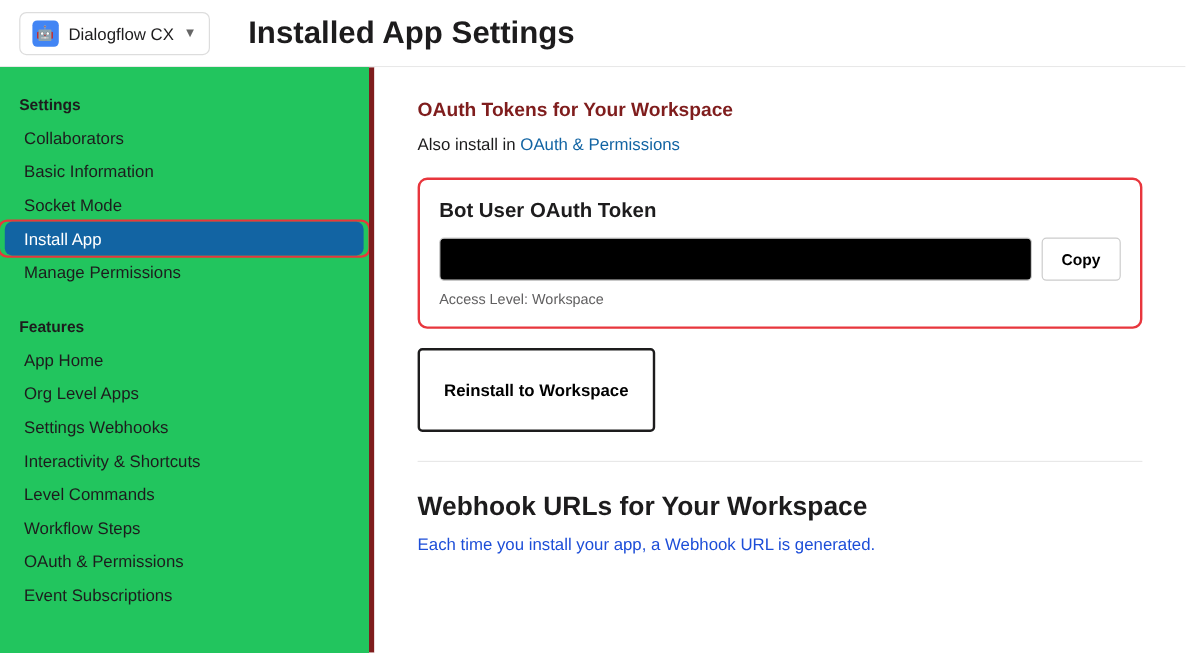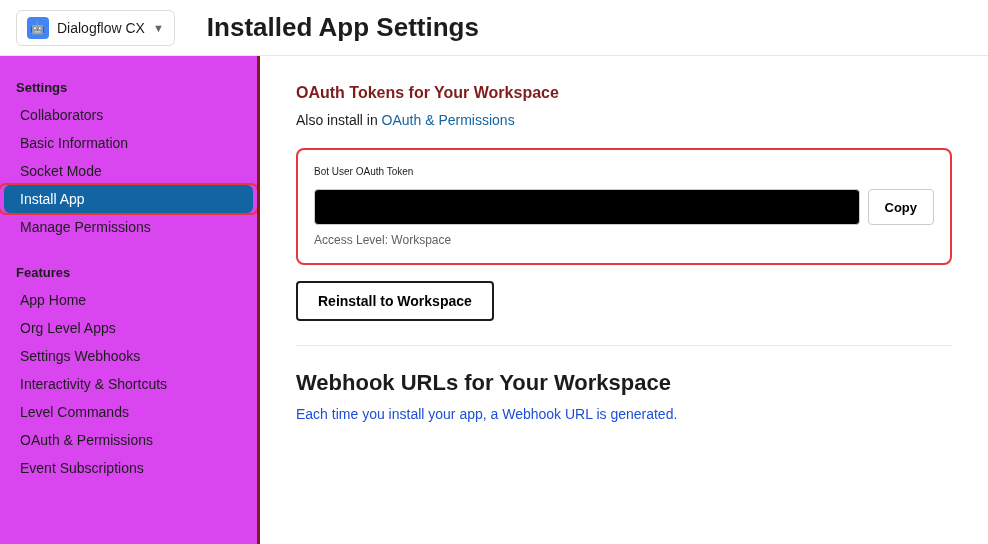--- a/index.html
+++ b/index.html
@@ -57,26 +57,26 @@
 
     
     .layout {
       display: flex;
       flex: 1;
       overflow: hidden;
     }
 
     
     .sidebar {
-      width: 260px;
+      width: 312px;
       flex-shrink: 0;
-      border-right: 3px solid #7f1d1d;
+      border-right: 5px solid #7f1d1d;
       overflow-y: auto;
       padding: 16px 0;
-      background: #d946ef;
+      background: #22c55e;
     }
     .sidebar-section-title {
       font-size: 13px;
       font-weight: 700;
       color: #1d1c1d;
       padding: 8px 16px 6px 16px;
       letter-spacing: 0;
     }
     .sidebar-item {
       display: flex;
@@ -137,22 +137,22 @@
       color: #1264a3;
       text-decoration: none;
     }
     .token-box {
       border: 2px solid #e8363d;
       border-radius: 8px;
       padding: 16px;
       margin-bottom: 16px;
     }
     .token-label {
-      font-size: 10px;
-      font-weight: 400;
+      font-size: 17px;
+      font-weight: 700;
       margin-bottom: 12px;
     }
     .token-input-row {
       display: flex;
       gap: 8px;
       margin-bottom: 8px;
     }
     .token-input {
       flex: 1;
       height: 36px;
@@ -169,21 +169,21 @@
       border: 1px solid #ccc;
       border-radius: 4px;
       cursor: pointer;
       white-space: nowrap;
     }
     .access-level {
       font-size: 12px;
       color: #616061;
     }
     .reinstall-btn {
-      padding: 10px 20px;
+      padding: 25px 20px;
       font-size: 14px;
       font-weight: 600;
       background: #fff;
       border: 2px solid #1d1c1d;
       border-radius: 4px;
       cursor: pointer;
     }
     .divider {
       border: none;
       border-top: 1px solid #e8e8e8;
@@ -248,20 +248,23 @@
     <div class="sidebar-item">
       <span>Settings Webhooks</span>
     </div>
     <div class="sidebar-item">
       <span>Interactivity &amp; Shortcuts</span>
     </div>
     <div class="sidebar-item">
       <span>Level Commands</span>
     </div>
     <div class="sidebar-item">
+      <span>Workflow Steps</span>
+    </div>
+    <div class="sidebar-item">
       <span>OAuth &amp; Permissions</span>
     </div>
     <div class="sidebar-item">
       <span>Event Subscriptions</span>
     </div>
   </nav>
 
   <main class="main-content">
 
     <h2 class="section-title">OAuth Tokens for Your Workspace</h2>

